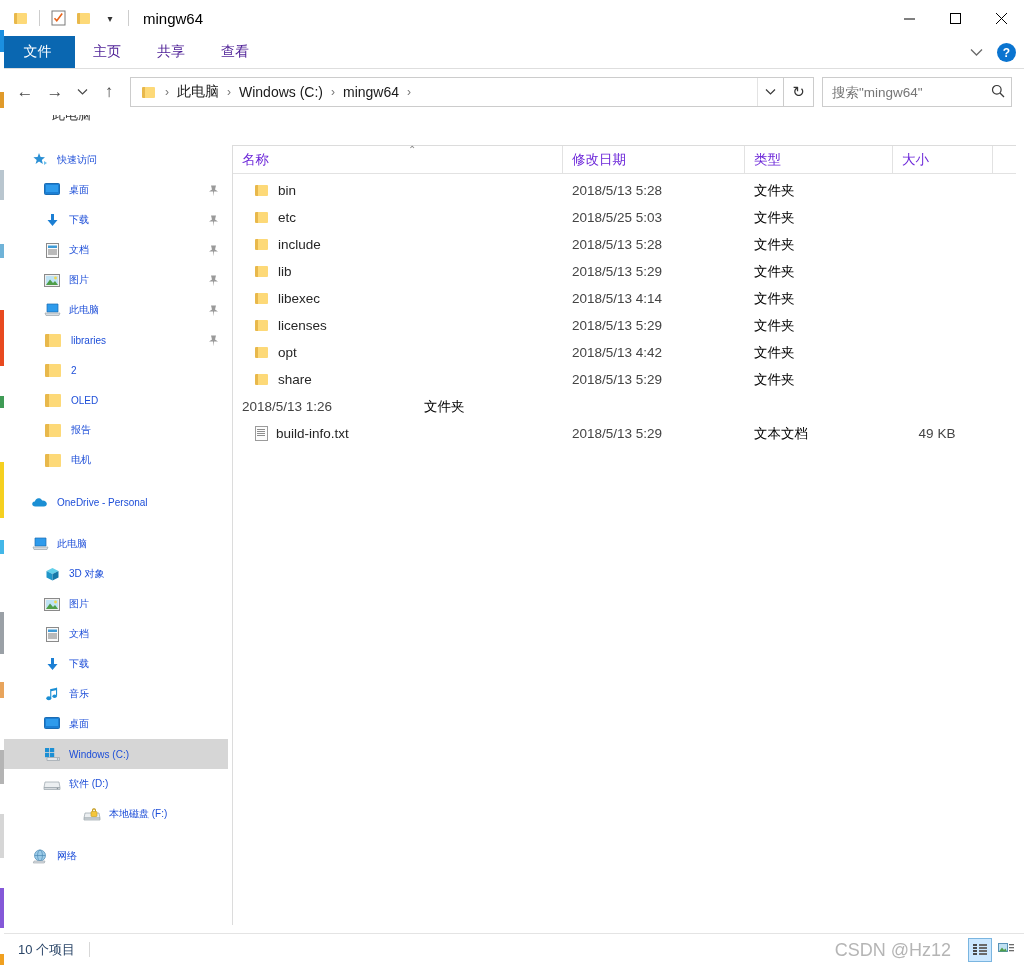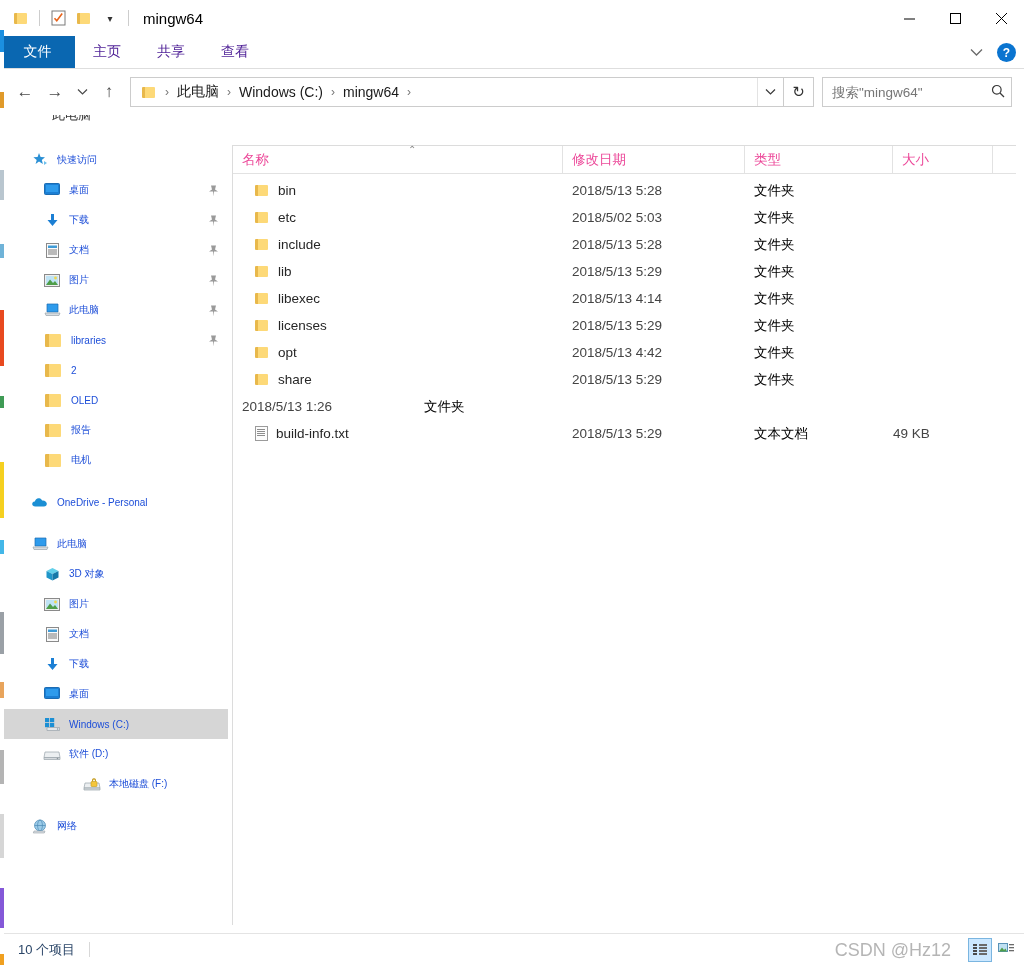--- a/index.html
+++ b/index.html
@@ -237,21 +237,21 @@
   }
   .colhead {
     height: 28px; min-height: 28px;
     display: flex; align-items: stretch;
     border-bottom: 1px solid #e2e2e2;
     position: relative;
     background: #ffffff;
   }
   .col {
     display: flex; align-items: center;
-    font-size: 13.5px; color: #ec4899;
+    font-size: 13.5px; color: #6d28d9;
     padding-left: 9px;
     border-right: 1px solid #e2e2e2;
     white-space: nowrap;
     overflow: hidden;
   }
   .col-name { width: 330px; min-width: 330px; }
   .col-date { width: 182px; min-width: 182px; }
   .col-type { width: 148px; min-width: 148px; }
   .col-size { width: 100px; min-width: 100px; }
   .col-rest { flex: 1; border-right: none; }
@@ -269,21 +269,21 @@
   }
   .cell-name {
     width: 330px; min-width: 330px;
     display: flex; align-items: center; gap: 8px;
     padding-left: 22px;
   }
   .cell-date { width: 182px; min-width: 182px; color: #444; }
   .cell-type { width: 148px; min-width: 148px; color: #000000; }
   .cell-size {
     width: 100px; min-width: 100px; color: #444;
-    text-align: left; padding-left: 0; padding-right: 12px;
+    text-align: center; padding-left: 0; padding-right: 12px;
   }
   
   .doc {
     width: 13px; height: 15px; position: relative; flex: none;
   }
   .doc::before {
     content:''; position: absolute; inset: 0;
     background: #fcfcfc; border: 1px solid #9b9b9b;
   }
   .doc::after {
@@ -666,20 +666,32 @@
 
       <div class="nav-item" style="padding-left:42px;">
         <span class="nav-ico">
           <svg width="15" height="15" viewBox="0 0 15 15">
             <path d="M6 1 L9 1 L9 7 L12.5 7 L7.5 13 L2.5 7 L6 7 Z" fill="#1b7fd4"></path>
           </svg>
         </span>
         <span class="nav-label">下载</span>
       </div>
 
+      <div class="nav-item" style="padding-left:42px;">
+        <span class="nav-ico">
+          <svg width="13" height="15" viewBox="0 0 13 15">
+            <path d="M5 2 L11 0.8 L11 3 L5 4.2 Z" fill="#1b8fd4"></path>
+            <rect x="4.2" y="2" width="1.1" height="9" fill="#1b8fd4"></rect>
+            <rect x="10" y="0.8" width="1.1" height="8" fill="#1b8fd4"></rect>
+            <ellipse cx="2.8" cy="11.3" rx="2.5" ry="2" fill="#1b8fd4"></ellipse>
+            <ellipse cx="8.6" cy="9.2" rx="2.2" ry="1.8" fill="#1b8fd4"></ellipse>
+          </svg>
+        </span>
+        <span class="nav-label">音乐</span>
+      </div>
 
       <div class="nav-item" style="padding-left:42px;">
         <span class="nav-ico">
           <svg width="16" height="14" viewBox="0 0 16 14">
             <rect x="0.5" y="0.5" width="15" height="11" rx="1" fill="#1b7fd4" stroke="#1b6cb3"></rect>
             <rect x="2" y="2" width="12" height="7" fill="#2e9bec"></rect>
           </svg>
         </span>
         <span class="nav-label">桌面</span>
       </div>
@@ -758,21 +770,21 @@
           <div class="cell cell-date">2018/5/13 5:28</div>
           <div class="cell cell-type">文件夹</div>
           <div class="cell cell-size"></div>
         </div>
 
         <div class="row">
           <div class="cell cell-name">
             <span class="fol"></span>
             <span>etc</span>
           </div>
-          <div class="cell cell-date">2018/5/02 5:03</div>
+          <div class="cell cell-date">2018/5/25 5:03</div>
           <div class="cell cell-type">文件夹</div>
           <div class="cell cell-size"></div>
         </div>
 
         <div class="row">
           <div class="cell cell-name">
             <span class="fol"></span>
             <span>include</span>
           </div>
           <div class="cell cell-date">2018/5/13 5:28</div>

